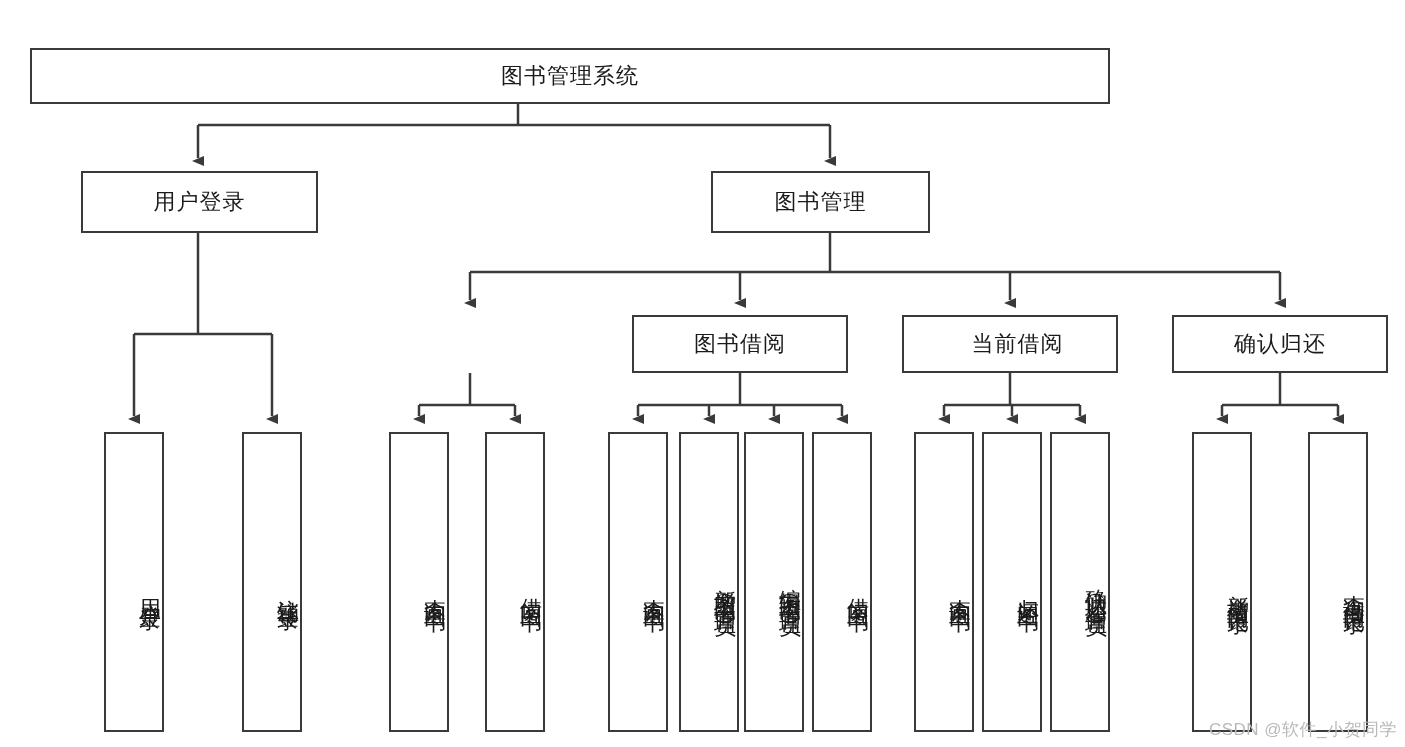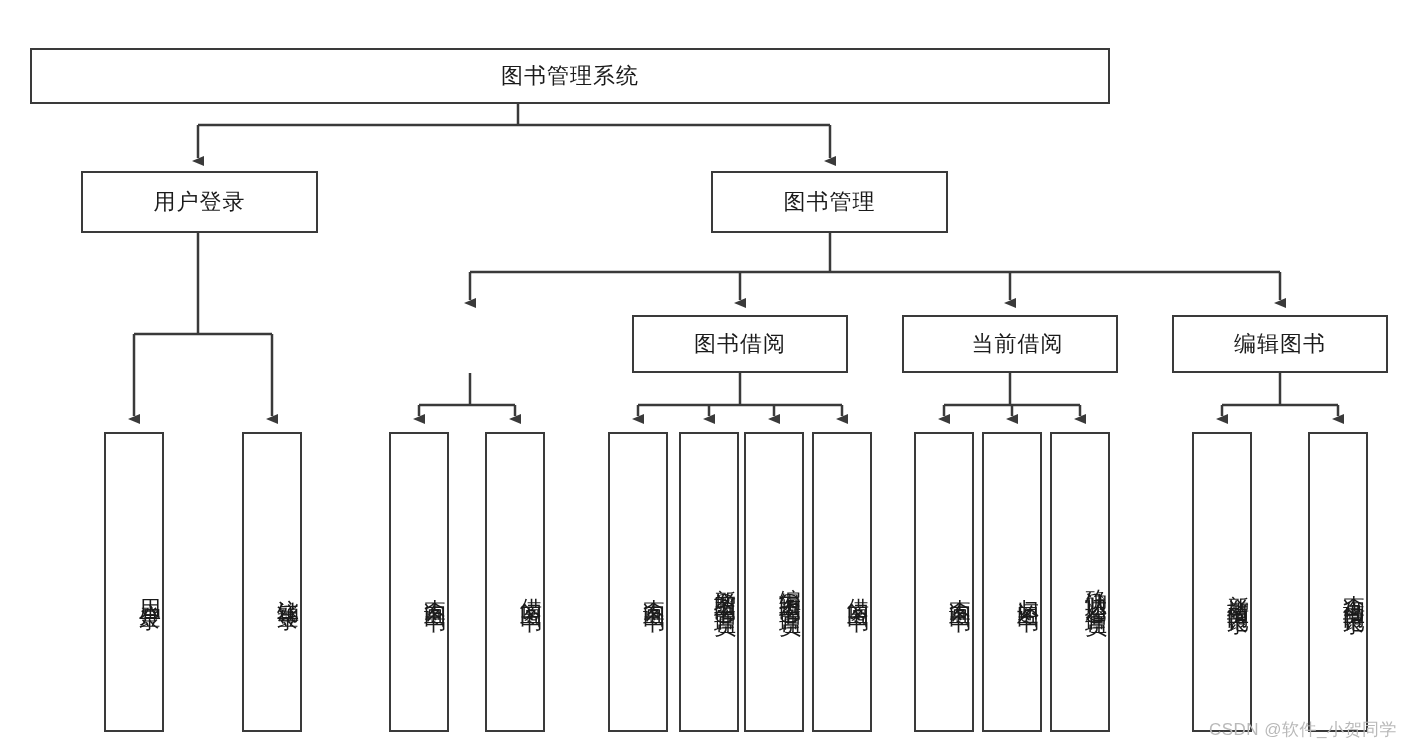--- a/index.html
+++ b/index.html
@@ -120,32 +120,32 @@
     </g>
   </svg>
 
   <div class="node horiz" style="left:30px; top:12px; width:1080px; height:56px;margin-top:36px;">
     <span>图书管理系统</span>
   </div>
 
   <div class="node horiz" style="left:81px; top:171px; width:237px; height:62px;">
     <span>用户登录</span>
   </div>
-  <div class="node horiz" style="left:711px; top:171px; width:237px; height:62px;">
+  <div class="node horiz" style="left:711px; top:171px; width:219px; height:62px;">
     <span>图书管理</span>
   </div>
 
   <div class="node horiz" style="left:632px; top:315px; width:216px; height:58px;text-align:center;">
     <span>图书借阅</span>
   </div>
   <div class="node horiz" style="left:902px; top:315px; width:216px; height:58px;padding-left:15px;">
     <span>当前借阅</span>
   </div>
   <div class="node horiz" style="left:1172px; top:315px; width:216px; height:58px;">
-    <span>编辑图书</span>
+    <span>确认归还</span>
   </div>
 
   <div class="node vert" style="left:104px; top:432px; width:60px; height:300px;">
     <span class="vtext">用户登录</span>
   </div>
   <div class="node vert" style="left:242px; top:432px; width:60px; height:300px;">
     <span class="vtext">注销登录</span>
   </div>
 
   <div class="node vert" style="left:389px; top:432px; width:60px; height:300px;">

